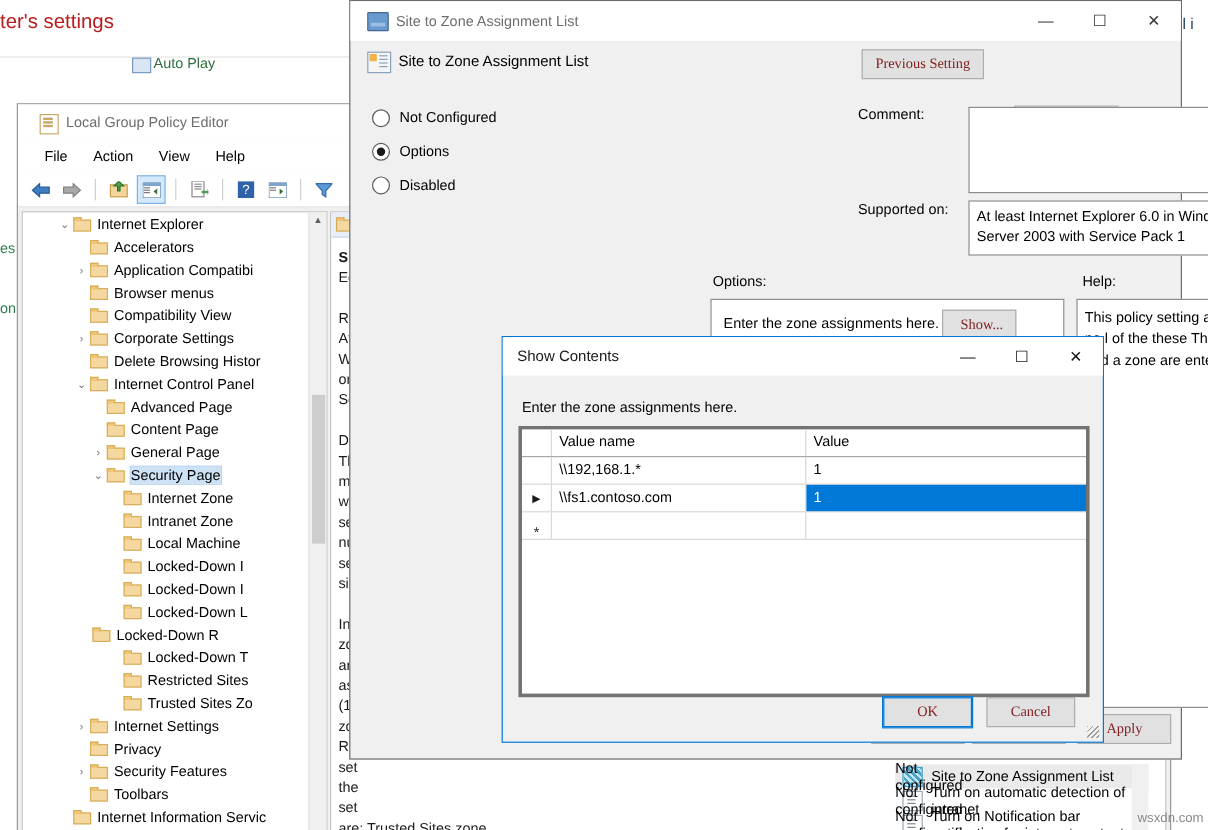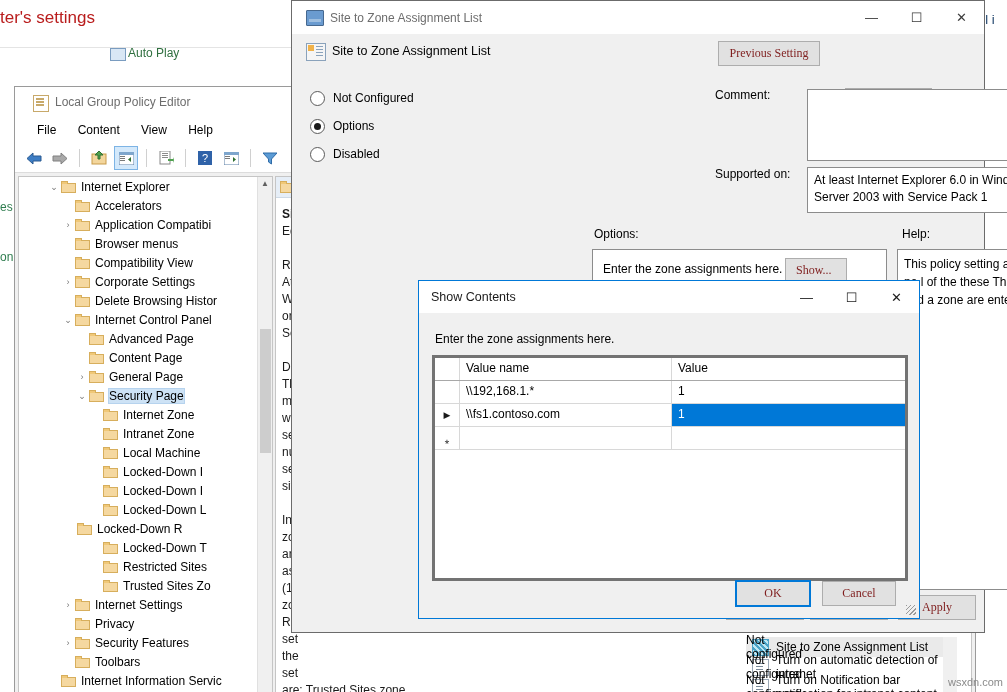--- a/index.html
+++ b/index.html
@@ -88,21 +88,21 @@
   .radio.on:after{content:"";position:absolute;left:3px;top:3px;width:7px;height:7px;border-radius:50%;background:#1a1a1a;}
   #radios{position:absolute;left:18px;top:83px;width:170px;}
   #lbl-comment{position:absolute;left:423px;top:87px;font-size:12px;}
   #comment-box{position:absolute;left:515px;top:88px;width:458px;height:70px;background:#fff;border:1px solid #8c8c8c;}
   #lbl-supported{position:absolute;left:423px;top:166px;font-size:12px;}
   #supported-box{position:absolute;left:515px;top:166px;width:458px;height:46px;background:#fff;border:1px solid #8c8c8c;padding:4px 20px 0 6px;font-size:12px;line-height:17px;box-sizing:border-box;}
   #lbl-options{position:absolute;left:302px;top:226px;font-size:12px;text-align:center;}
   #lbl-help{position:absolute;left:610px;top:226px;font-size:12px;}
   #options-box{position:absolute;left:300px;top:248px;width:293px;height:339px;background:#fff;border:1px solid #8c8c8c;}
   #opt-label{position:absolute;left:10px;top:12px;font-size:12px;}
-  #show-btn{position:absolute;left:192px;top:8px;width:62px;text-align:left;}
+  #show-btn{position:absolute;left:192px;top:8px;width:62px;text-align:right;}
   #help-box{position:absolute;left:605px;top:248px;width:368px;height:339px;background:#fff;border:1px solid #8c8c8c;overflow:hidden;}
   #help-text{padding:5px 22px 0 6px;font-size:12px;line-height:18px;}
   #pol-ok{position:absolute;right:180px;bottom:12px;width:78px;text-align:center;}
   #pol-cancel{position:absolute;right:96px;bottom:12px;width:78px;text-align:center;}
   #pol-apply{position:absolute;right:8px;bottom:12px;width:78px;text-align:center;}
 
   
   #showc{left:418px;top:280px;width:500px;height:337px;background:#f0f0f0;border:1px solid #0078d7;}
   #showc-title{height:32px;background:#ffffff;position:relative;}
   #showc-title .st{position:absolute;left:12px;top:9px;font-size:12.5px;color:#1a1a1a;}
@@ -141,21 +141,21 @@
 
 <div class="abs" id="gpedit">
 
   <div id="gpedit-title">
     <span id="gpedit-icon"></span>
     <span class="t">Local Group Policy Editor</span>
   </div>
 
   <div id="menubar" class="noselect">
     <span>File</span>
-    <span>Content</span>
+    <span>Action</span>
     <span>View</span>
     <span>Help</span>
   </div>
 
   <div id="toolbar">
     <div class="tbbtn">
       <svg width="16" height="13" viewBox="0 0 16 13">
           <path d="M7 1 L1 6.5 L7 12 L7 9 L15 9 L15 4 L7 4 Z" fill="#3d7dc4" stroke="#2a5a91"></path>
         </svg>
     </div>

